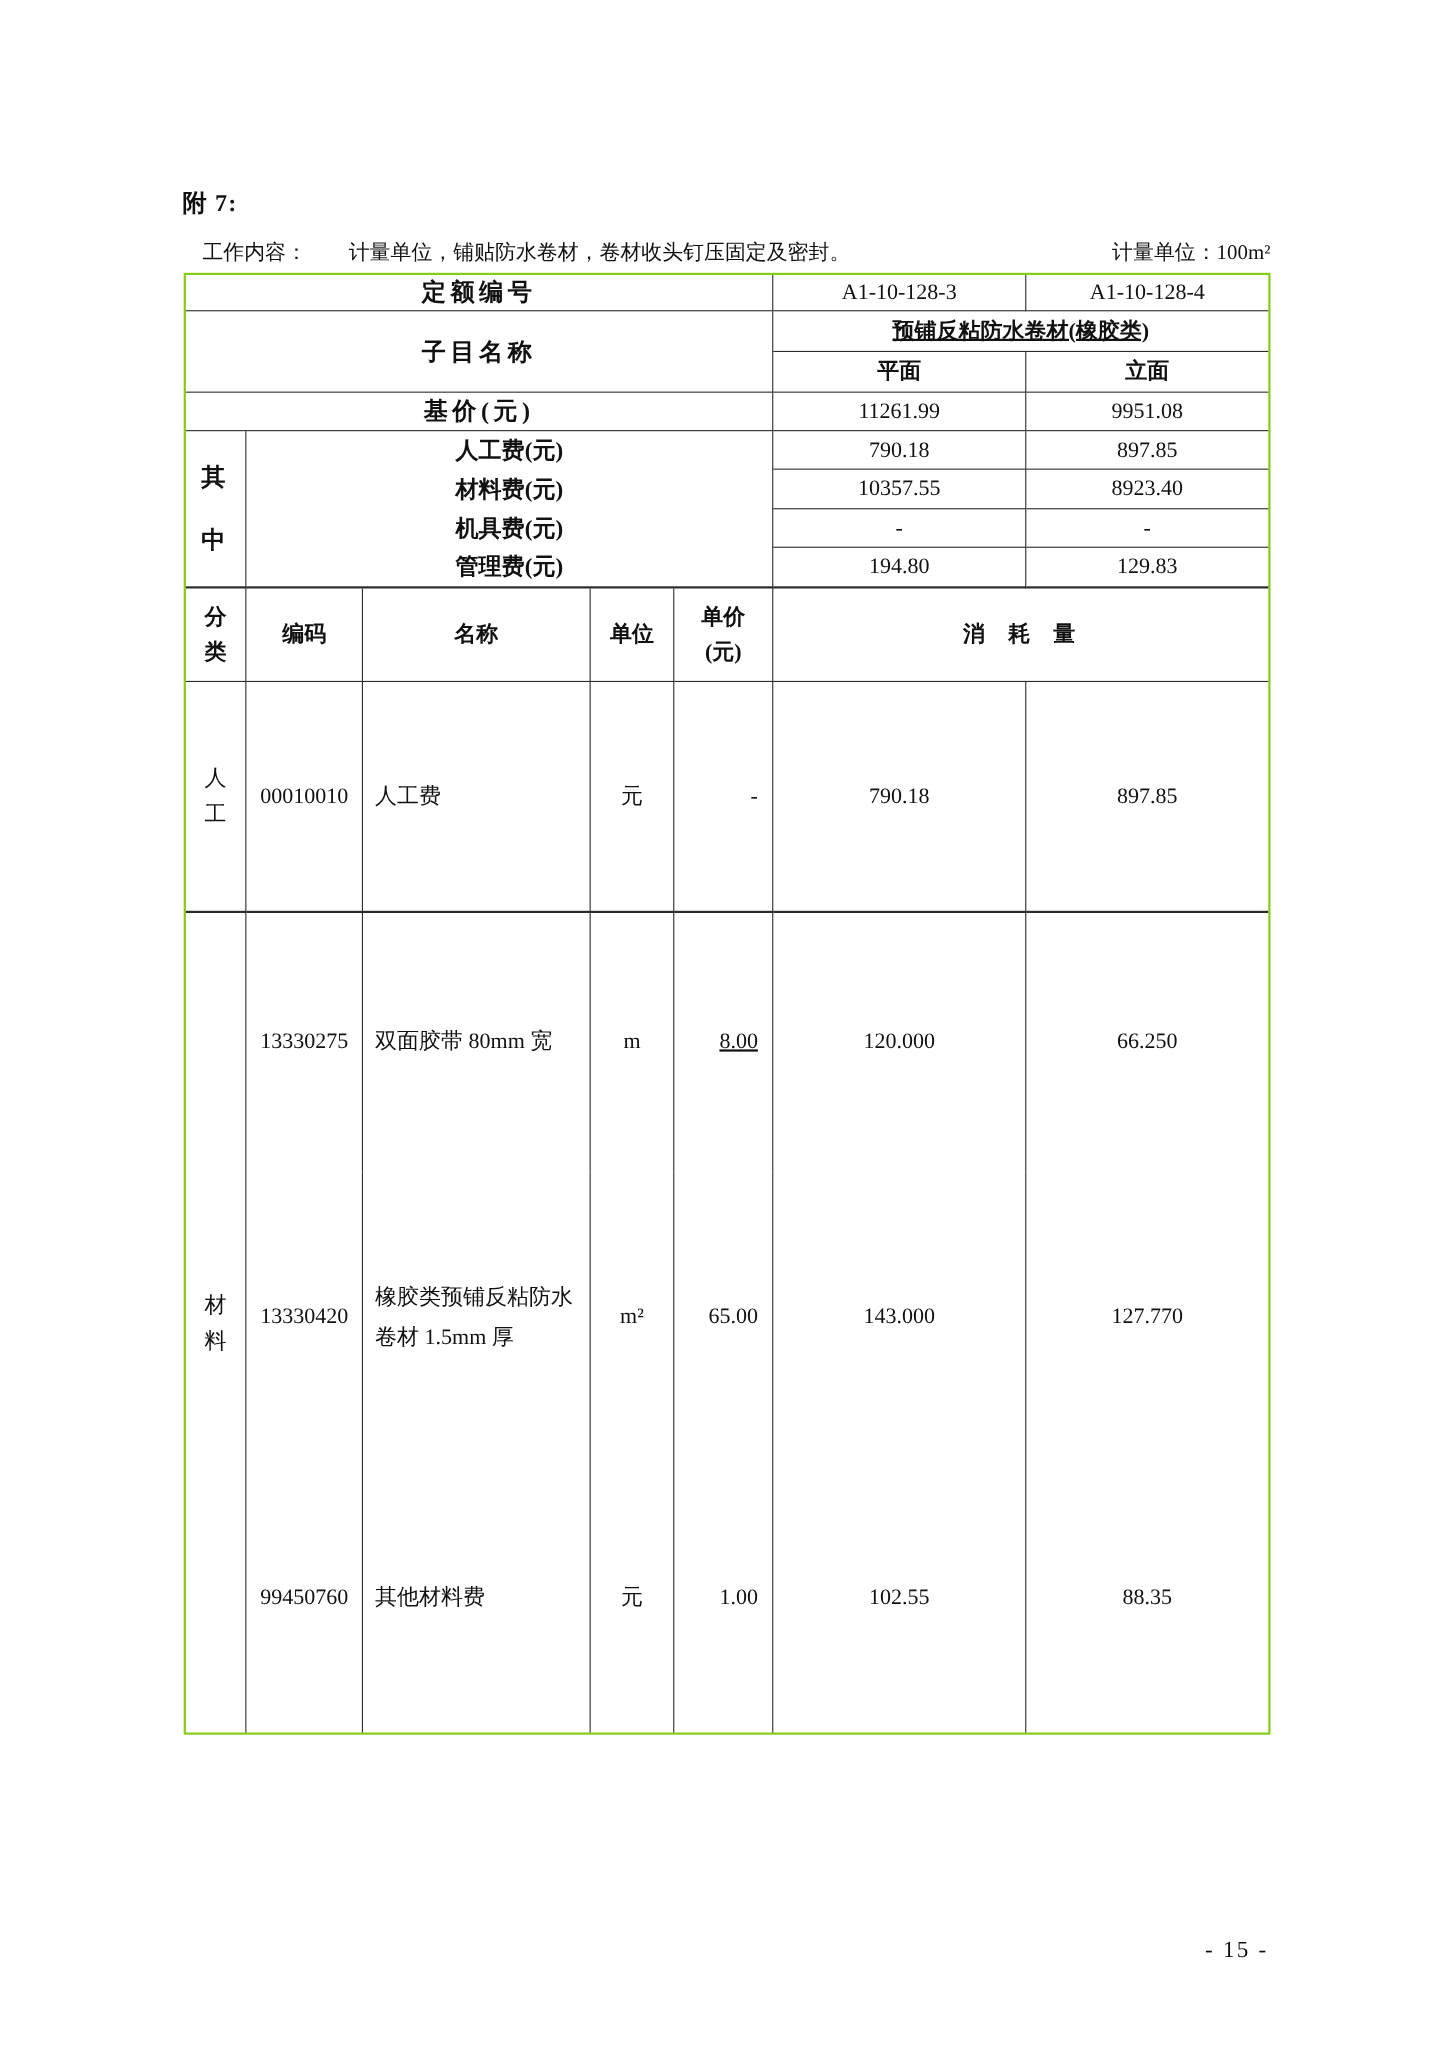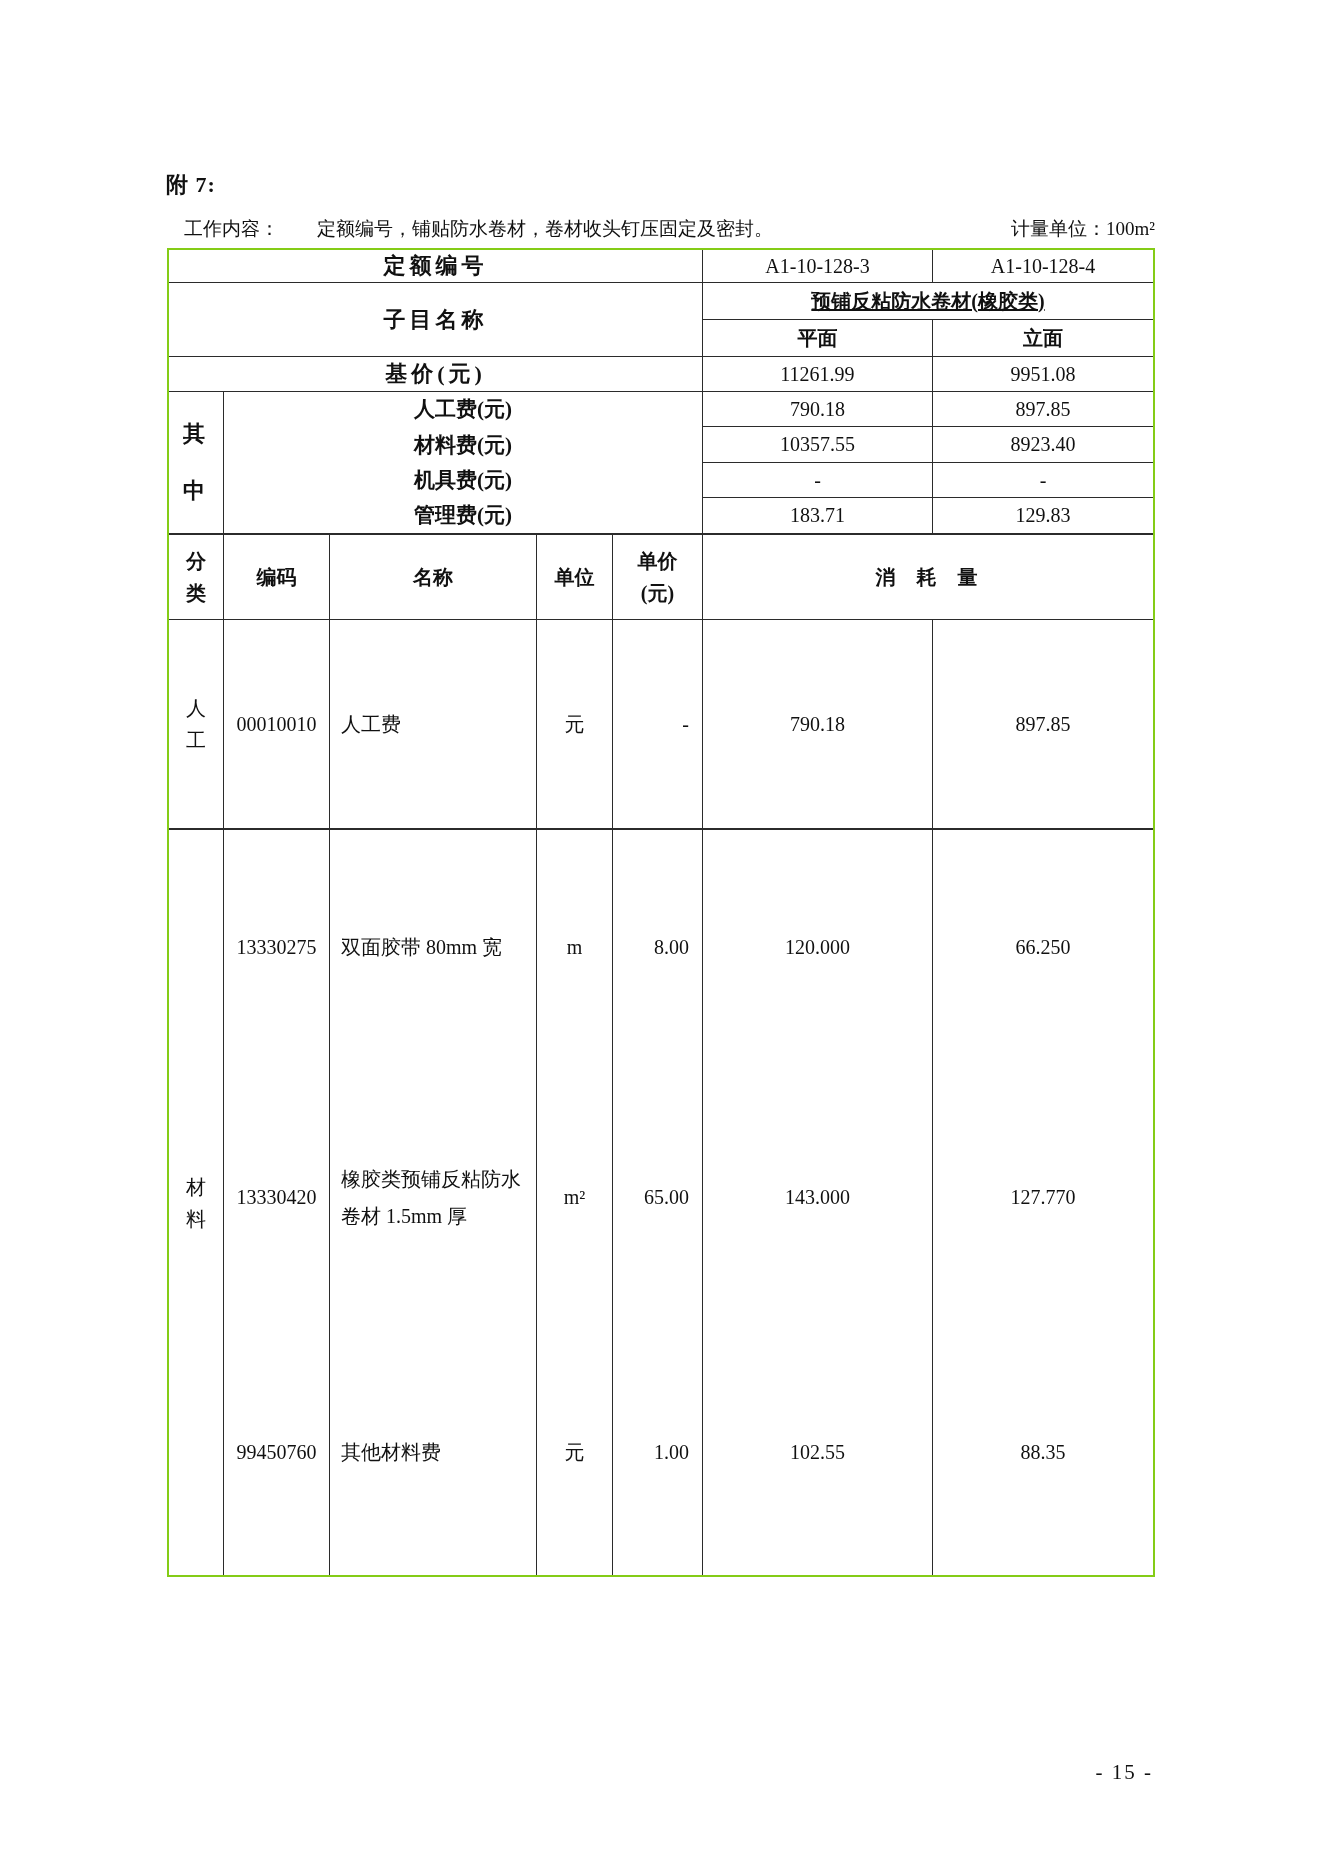--- a/index.html
+++ b/index.html
@@ -44,21 +44,21 @@
   .consump-header{letter-spacing:3px;word-spacing:10px;}
   #page-number{right:170px;top:1760px;font-size:21px;letter-spacing:2px;}
 </style>
 </head>
 <body>
 
 <div class="abs" id="attachment-label">附 7:</div>
 
 <div class="abs" id="work-line">
   <span id="work-content-label">工作内容：</span>
-  <span id="work-content-text">定额编号，铺贴防水卷材，卷材收头钉压固定及密封。</span>
+  <span id="work-content-text">计量单位，铺贴防水卷材，卷材收头钉压固定及密封。</span>
   <span id="unit-label">计量单位：100m²</span>
 </div>
 
 <div class="abs" id="quota-table">
 
   <div class="cell bold big" style="grid-column:1/6;grid-row:1;">定额编号</div>
   <div class="cell val" style="grid-column:6;grid-row:1;">A1-10-128-3</div>
   <div class="cell val no-br" style="grid-column:7;grid-row:1;">A1-10-128-4</div>
 
   <div class="cell bold big" style="grid-column:1/6;grid-row:2/4;">子目名称</div>
@@ -79,21 +79,21 @@
     <span class="fee-line">材料费(元)</span>
     <span class="fee-line">机具费(元)</span>
     <span class="fee-line">管理费(元)</span>
   </div>
   <div class="cell val" style="grid-column:6;grid-row:5;">790.18</div>
   <div class="cell val no-br" style="grid-column:7;grid-row:5;">897.85</div>
   <div class="cell val" style="grid-column:6;grid-row:6;">10357.55</div>
   <div class="cell val no-br" style="grid-column:7;grid-row:6;">8923.40</div>
   <div class="cell val" style="grid-column:6;grid-row:7;">-</div>
   <div class="cell val no-br" style="grid-column:7;grid-row:7;">-</div>
-  <div class="cell val thick-bb" style="grid-column:6;grid-row:8;">183.71</div>
+  <div class="cell val thick-bb" style="grid-column:6;grid-row:8;">194.80</div>
   <div class="cell val no-br thick-bb" style="grid-column:7;grid-row:8;">129.83</div>
 
   <div class="cell bold vstack" style="grid-column:1;grid-row:9;">
     <span>分</span>
     <span>类</span>
   </div>
   <div class="cell bold" style="grid-column:2;grid-row:9;">编码</div>
   <div class="cell bold" style="grid-column:3;grid-row:9;">名称</div>
   <div class="cell bold" style="grid-column:4;grid-row:9;">单位</div>
   <div class="cell bold vstack" style="grid-column:5;grid-row:9;">
@@ -114,21 +114,21 @@
   <div class="cell val no-br thick-bb" style="grid-column:7;grid-row:10;">897.85</div>
 
   <div class="cell vstack no-bb" style="grid-column:1;grid-row:11/14;">
     <span>材</span>
     <span>料</span>
   </div>
 
   <div class="cell val no-bb" style="grid-column:2;grid-row:11;">13330275</div>
   <div class="cell left no-bb" style="grid-column:3;grid-row:11;">双面胶带 80mm 宽</div>
   <div class="cell no-bb" style="grid-column:4;grid-row:11;">m</div>
-  <div class="cell right val no-bb" style="grid-column:5;grid-row:11;">8.00</div>
+  <div class="cell right val no-bb" style="grid-column:5;grid-row:11;text-decoration:underline;">8.00</div>
   <div class="cell val no-bb" style="grid-column:6;grid-row:11;">120.000</div>
   <div class="cell val no-br no-bb" style="grid-column:7;grid-row:11;">66.250</div>
 
   <div class="cell val no-bb" style="grid-column:2;grid-row:12;">13330420</div>
   <div class="cell left no-bb" style="grid-column:3;grid-row:12;line-height:1.85;">橡胶类预铺反粘防水卷材 1.5mm 厚</div>
   <div class="cell no-bb" style="grid-column:4;grid-row:12;">m²</div>
   <div class="cell right val no-bb" style="grid-column:5;grid-row:12;">65.00</div>
   <div class="cell val no-bb" style="grid-column:6;grid-row:12;">143.000</div>
   <div class="cell val no-br no-bb" style="grid-column:7;grid-row:12;">127.770</div>
 

